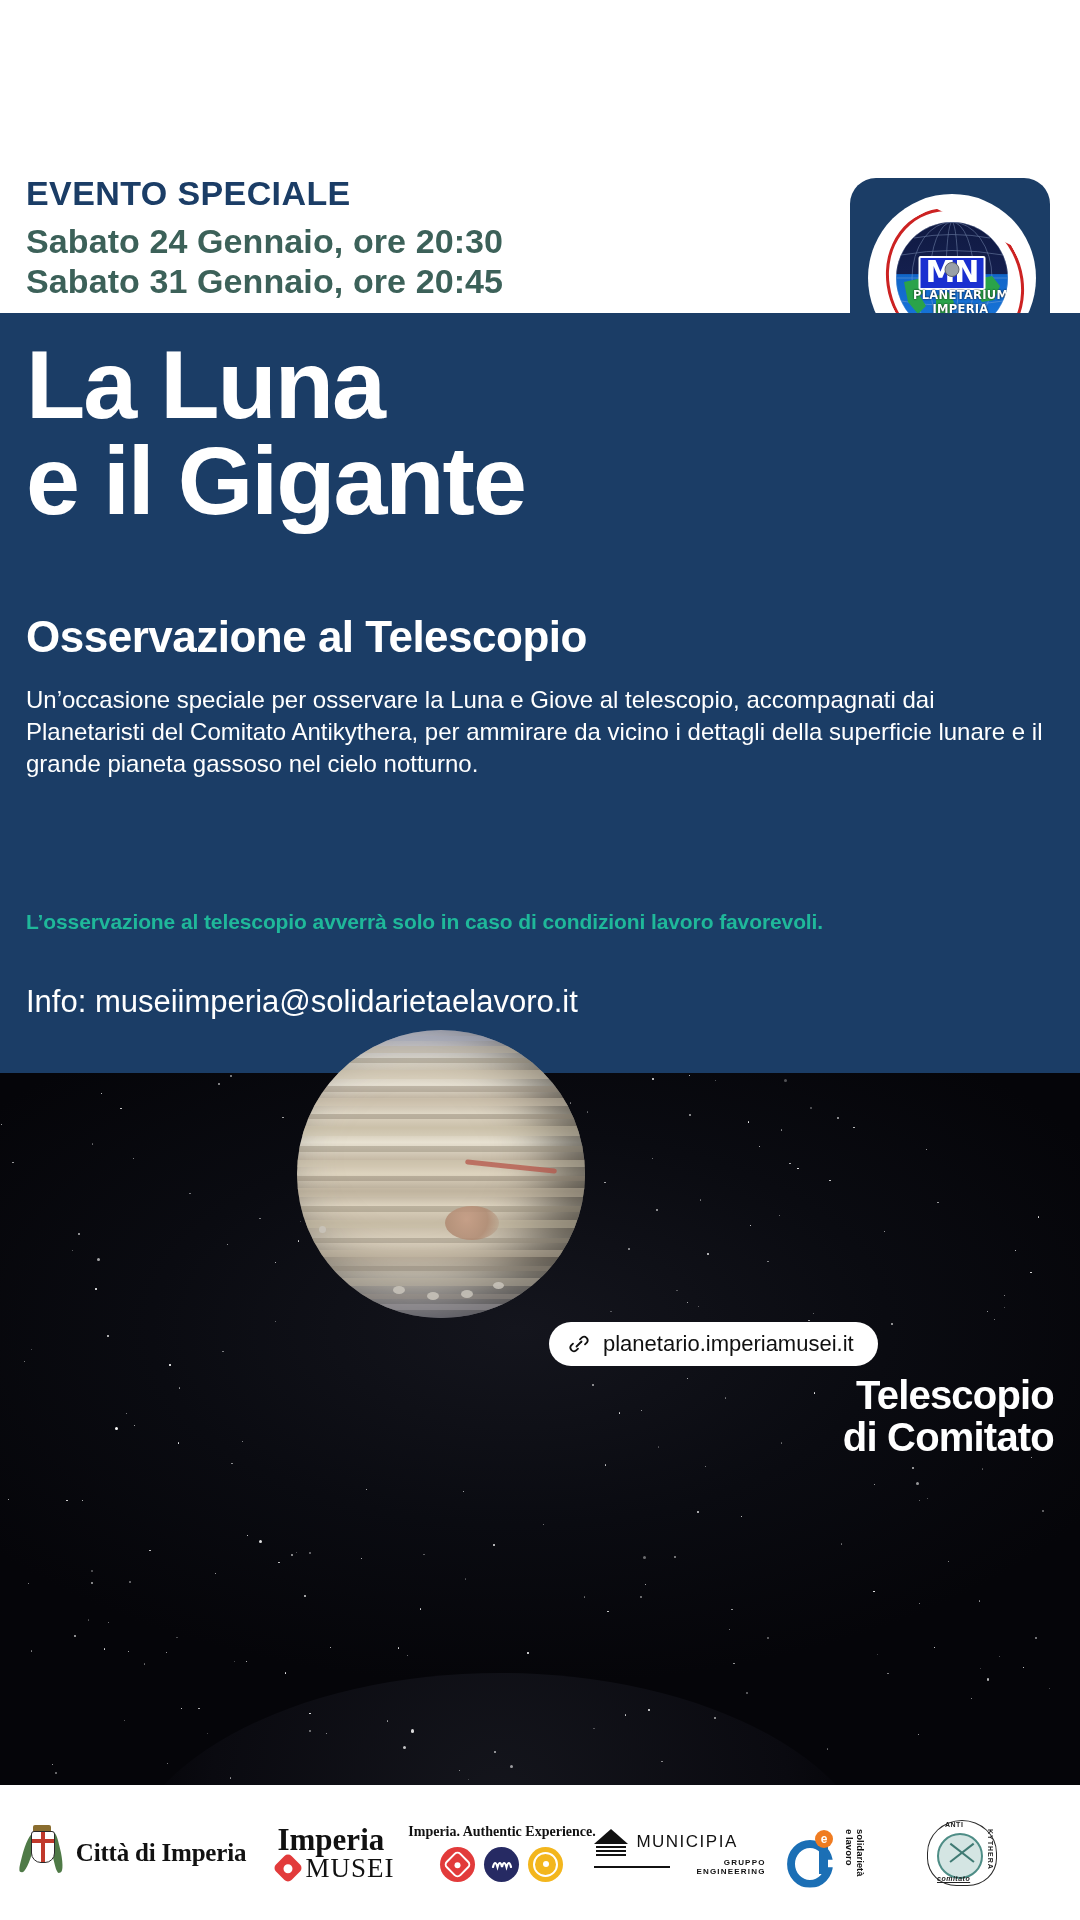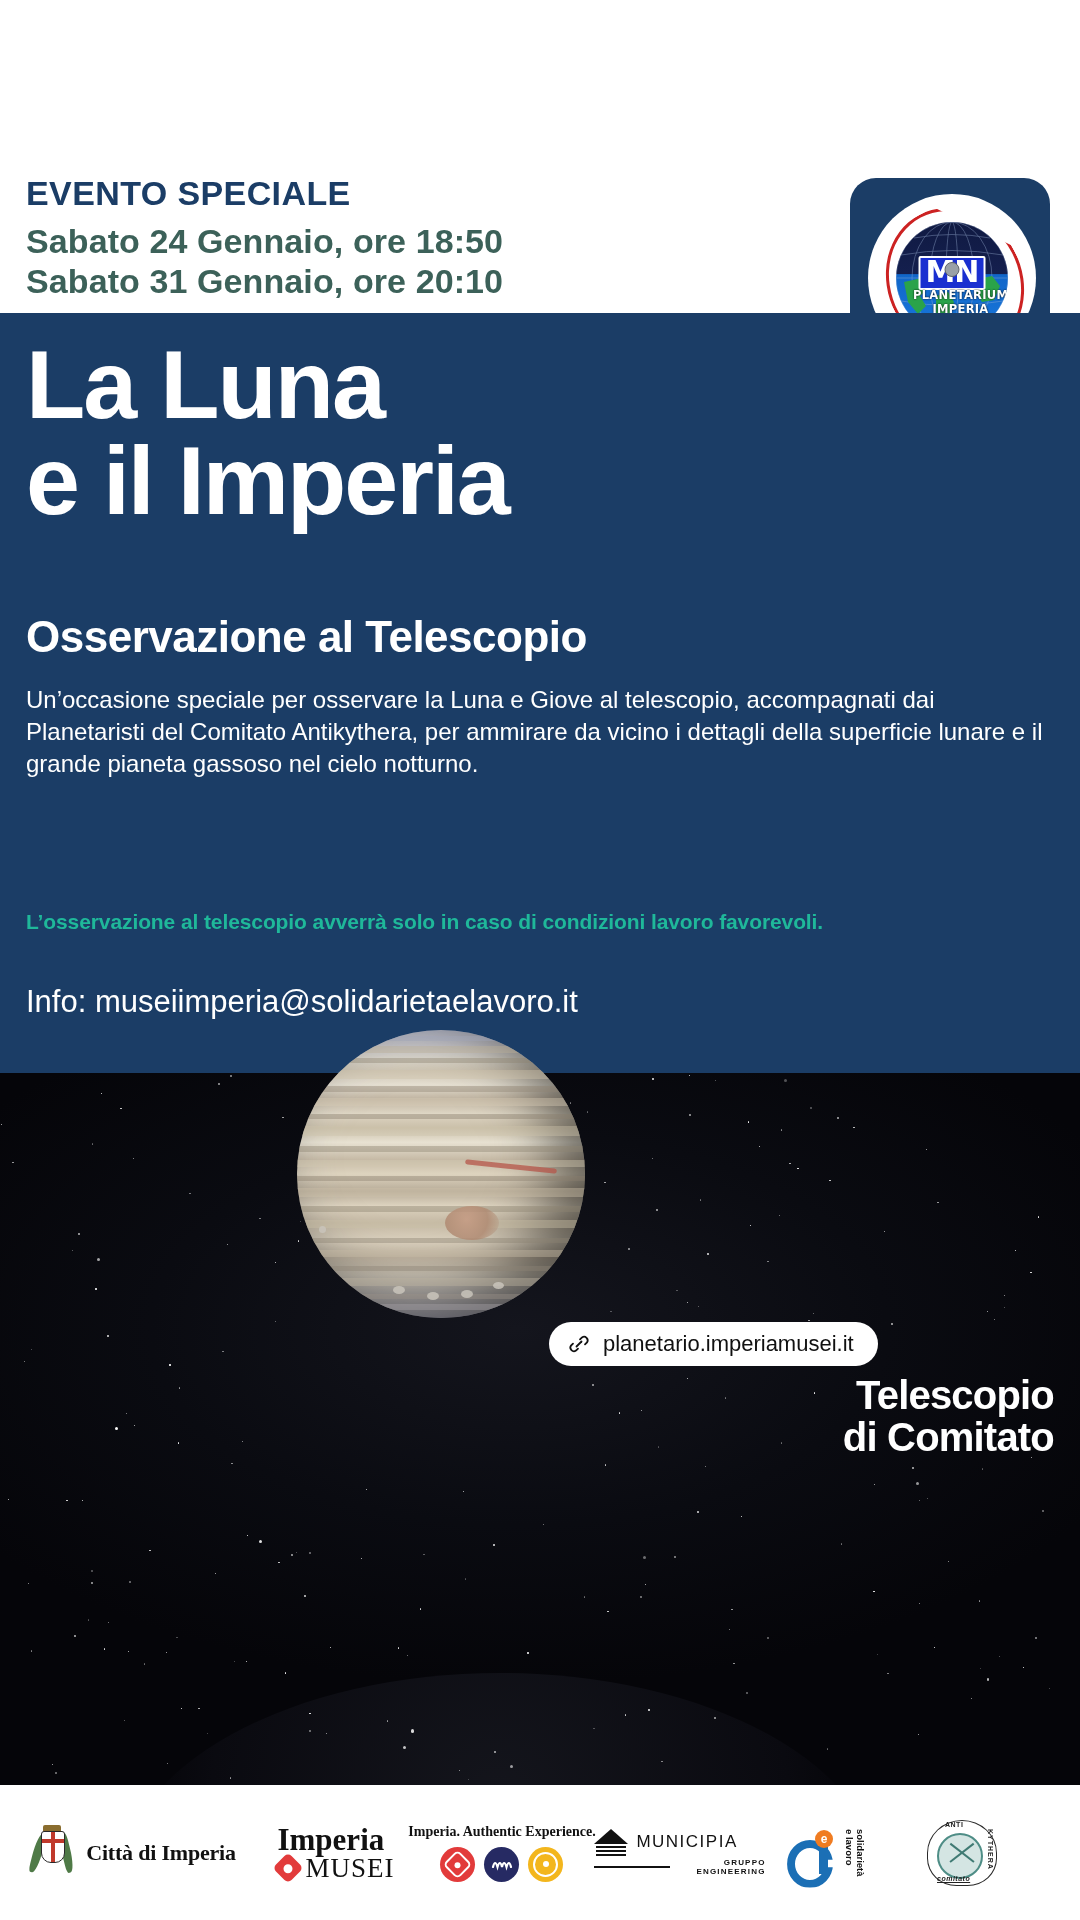--- a/index.html
+++ b/index.html
@@ -191,21 +191,21 @@
     position:absolute;left:11px;top:0;width:18px;height:7px;background:#8a6d2f;
     border-radius:2px 2px 0 0;
   }
   .crest-leafL,.crest-leafR{
     position:absolute;top:8px;width:9px;height:40px;background:#3c6b33;
     border-radius:60% 20% 60% 20%;opacity:.9;
   }
   .crest-leafL{left:1px;transform:rotate(14deg);}
   .crest-leafR{right:1px;transform:rotate(-14deg);}
   .city-text{
-    font-family:"Liberation Serif", serif;font-weight:700;font-size:22px;color:#111;
+    font-family:"Liberation Serif", serif;font-weight:700;font-size:25px;color:#111;
     letter-spacing:-0.2px;
   }
 
   .im-wrap{display:flex;flex-direction:column;line-height:1;}
   .im-top{font-family:"Liberation Serif", serif;font-weight:700;font-size:31px;color:#111;}
   .im-bot{display:flex;align-items:center;gap:6px;}
   .im-diamond{
     width:22px;height:22px;background:#e23b3b;
     transform:rotate(45deg);border-radius:5px;
     display:flex;align-items:center;justify-content:center;
@@ -276,22 +276,22 @@
   .ant-bot{left:9px;bottom:3px;font-style:italic;text-decoration:underline;}
 </style>
 </head>
 <body>
 
 <div class="poster">
 
   <div class="top-band">
     <div class="kicker">EVENTO SPECIALE</div>
     <div class="dates">
-      <div class="date-line">Sabato 24 Gennaio, ore 18:50</div>
-      <div class="date-line">Sabato 31 Gennaio, ore 20:10</div>
+      <div class="date-line">Sabato 24 Gennaio, ore 20:30</div>
+      <div class="date-line">Sabato 31 Gennaio, ore 20:45</div>
     </div>
   </div>
 
   <div class="logo-badge">
     <div class="logo-disc"></div>
     <div class="logo-globe">
       <svg class="globe-grid" viewBox="0 0 112 112">
         <g fill="none" stroke="#9fb4d8" stroke-width="0.7" opacity="0.55">
           <ellipse cx="56" cy="56" rx="56" ry="56"></ellipse>
           <ellipse cx="56" cy="56" rx="40" ry="56"></ellipse>
@@ -316,21 +316,21 @@
       <div class="logo-cap cap2">IMPERIA</div>
     </div>
     <div class="orbit"></div>
     <div class="badge-arc"></div>
   </div>
 
   <div class="blue-band"></div>
 
   <div class="headline">
     <div>La Luna</div>
-    <div>e il Imperia</div>
+    <div>e il Gigante</div>
   </div>
 
   <div class="subhead">Osservazione al Telescopio</div>
 
   <div class="body-copy">Un’occasione speciale per osservare la Luna e Giove al telescopio, accompagnati dai Planetaristi del Comitato Antikythera, per ammirare da vicino i dettagli della superficie lunare e il grande pianeta gassoso nel cielo notturno.</div>
 
   <div class="note">L’osservazione al telescopio avverrà solo in caso di condizioni lavoro favorevoli.</div>
 
   <div class="info">Info: museiimperia@solidarietaelavoro.it</div>
 

